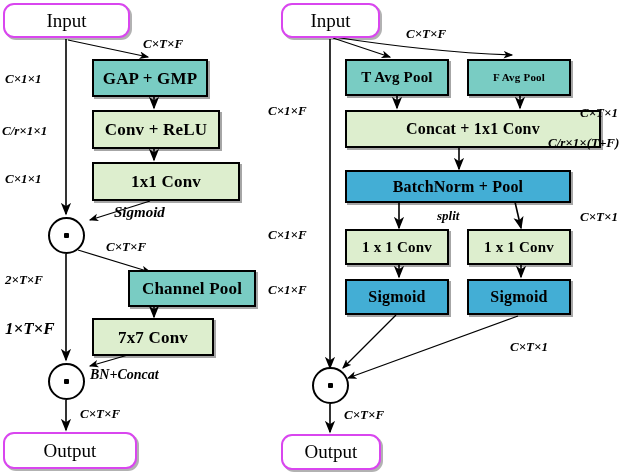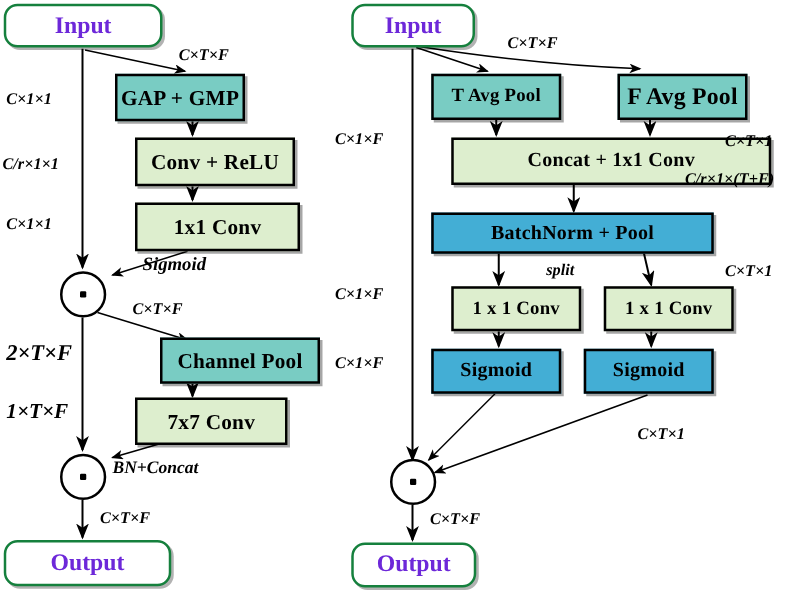--- a/index.html
+++ b/index.html
@@ -35,33 +35,33 @@
     align-items: center;
     justify-content: center;
     font-weight: bold;
     color: #000000;
     letter-spacing: 0.2px;
     text-align: center;
     line-height: 1;
     box-shadow: 2px 2px 0 rgba(0,0,0,0.35);
   }
   .teal   { background: #79ccc3; }
-  .green  { background: #ddeece; margin-left: 16px; }
+  .green  { background: #ddeece; }
   .blue   { background: #43aed5; }
   .term {
     position: absolute;
     box-sizing: border-box;
-    border: 2px solid #15803d;
+    border: 2px solid #d946ef;
     border-radius: 11px;
     background: #ffffff;
     display: flex;
     align-items: center;
     justify-content: center;
-    font-weight: bold;
-    color: #6d28d9;
+    font-weight: normal;
+    color: #000000;
     box-shadow: 2px 2px 0 rgba(0,0,0,0.30);
   }
   
   .mulnode {
     position: absolute;
     box-sizing: border-box;
     border: 2px solid #000000;
     border-radius: 50%;
     background: #ffffff;
   }
@@ -151,29 +151,29 @@
 
     <path d="M518,316 L348,378" stroke="#000" stroke-width="1.2" fill="none" marker-end="url(#ah)"></path>
 
     <path d="M330,404 L330,432" stroke="#000" stroke-width="1.6" fill="none" marker-end="url(#ah)"></path>
   </svg>
 
   <div class="term" style="left:3px; top:3px; width:127px; height:35px; font-size:19px;">
     <span>Input</span>
   </div>
 
-  <div class="block teal" style="left:92px; top:59px; width:104px; height:38px; font-size:17px;">
+  <div class="block teal" style="left:92px; top:59px; width:116px; height:38px; font-size:17px;">
     <span>GAP + GMP</span>
   </div>
 
   <div class="block green" style="left:92px; top:110px; width:128px; height:39px; font-size:17px;">
     <span>Conv + ReLU</span>
   </div>
 
-  <div class="block green" style="left:92px; top:162px; width:132px; height:39px; font-size:17px;">
+  <div class="block green" style="left:92px; top:162px; width:148px; height:39px; font-size:17px;">
     <span>1x1 Conv</span>
   </div>
 
   <div class="mulnode" style="left:48px; top:217px; width:37px; height:37px;"></div>
 
   <div class="block teal" style="left:92px; top:270px; width:128px; height:37px; font-size:17px;margin-left:36px;">
     <span>Channel Pool</span>
   </div>
 
   <div class="block green" style="left:92px; top:318px; width:122px; height:38px; font-size:17px;">
@@ -182,39 +182,39 @@
 
   <div class="mulnode" style="left:48px; top:363px; width:37px; height:37px;"></div>
 
   <div class="term" style="left:3px; top:432px; width:134px; height:37px; font-size:19px;">
     <span>Output</span>
   </div>
 
   <div class="dim" style="left:5px; top:72px; font-size:13px;">C×1×1</div>
   <div class="dim" style="left:2px; top:124px; font-size:13px;">C/r×1×1</div>
   <div class="dim" style="left:5px; top:172px; font-size:13px;">C×1×1</div>
-  <div class="dim" style="left:5px; top:273px; font-size:18px;">2×T×F</div>
+  <div class="dim" style="left:5px; top:273px; font-size:13px;">2×T×F</div>
   <div class="dim" style="left:5px; top:320px; font-size:17px;">1×T×F</div>
 
   <div class="dim" style="left:143px; top:37px; font-size:13px;">C×T×F</div>
   <div class="dim" style="left:106px; top:240px; font-size:13px;">C×T×F</div>
   <div class="dim" style="left:80px; top:407px; font-size:13px;">C×T×F</div>
 
   <div class="note" style="left:114px; top:205px; font-size:15px;">Sigmoid</div>
   <div class="note" style="left:90px; top:368px; font-size:14px;">BN+Concat</div>
 
   <div class="term" style="left:281px; top:3px; width:99px; height:35px; font-size:19px;">
     <span>Input</span>
   </div>
 
   <div class="block teal" style="left:345px; top:59px; width:104px; height:37px; font-size:15px;">
     <span>T Avg Pool</span>
   </div>
 
-  <div class="block teal" style="left:494px; top:59px; width:104px; height:37px; font-size:19px;text-align:center;">
+  <div class="block teal" style="left:467px; top:59px; width:104px; height:37px; font-size:11px;text-align:center;">
     <span>F Avg Pool</span>
   </div>
 
   <div class="block green" style="left:345px; top:110px; width:256px; height:38px; font-size:16px;">
     <span>Concat + 1x1 Conv</span>
   </div>
 
   <div class="block blue" style="left:345px; top:170px; width:226px; height:33px; font-size:16px;">
     <span>BatchNorm + Pool</span>
   </div>

